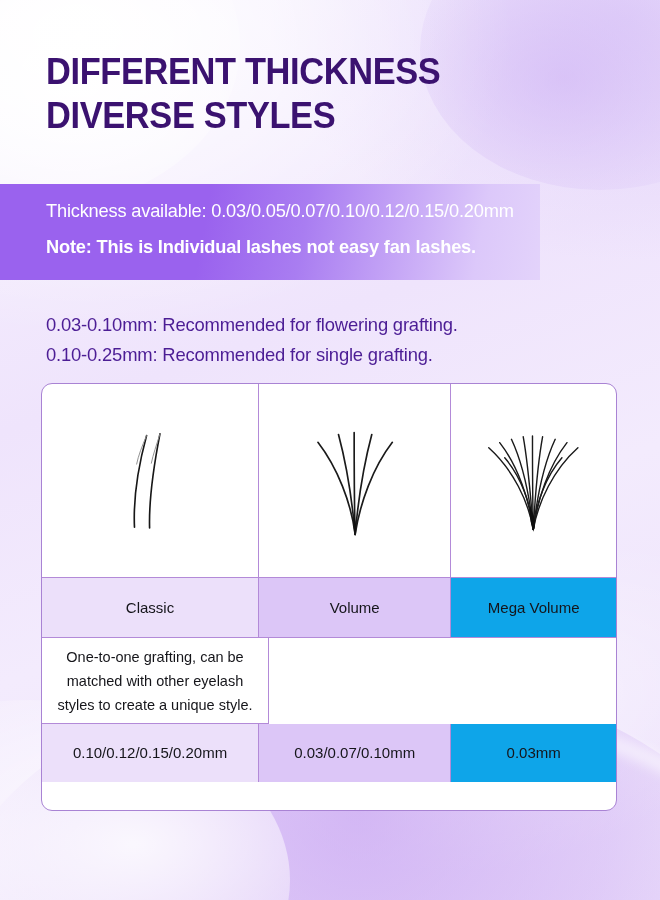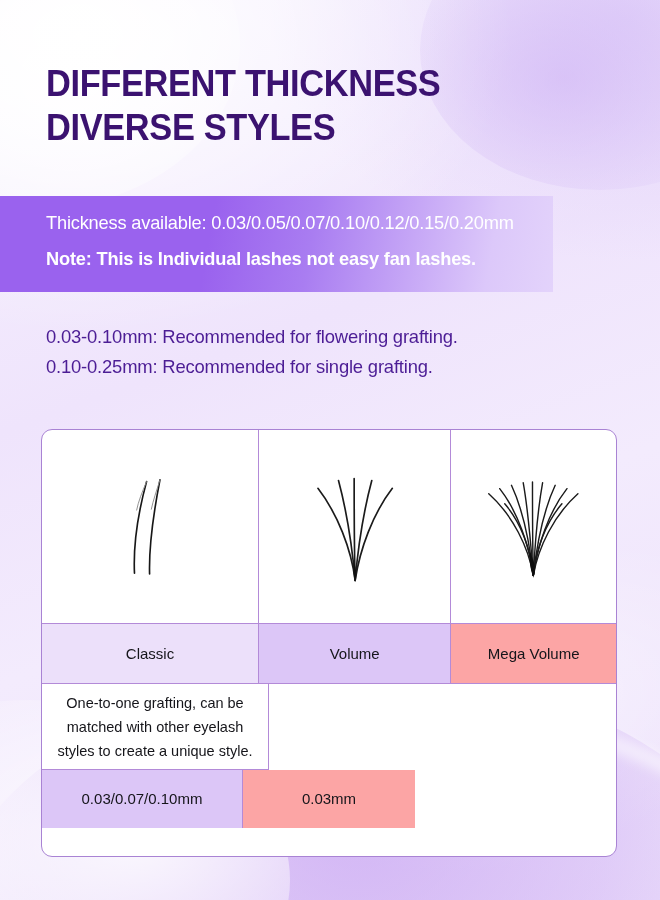--- a/index.html
+++ b/index.html
@@ -60,21 +60,21 @@
     background: radial-gradient(ellipse at 70% 40%, rgba(255,255,255,0.85) 0%, rgba(255,255,255,0) 70%);
   }
   #swoosh-mid-streak {
     left: 260px; top: 560px;
     width: 520px; height: 300px;
     transform: rotate(-18deg);
     background: radial-gradient(ellipse at 50% 50%, rgba(255,255,255,0.5) 0%, rgba(255,255,255,0) 72%);
   }
 
   
-  #content { position: absolute; inset: 0; margin-top: 12px; }
+  #content { position: absolute; inset: 0; }
 
   #page-title {
     position: absolute;
     left: 46px;
     top: 50px;
     width: 580px;
     color: #3b1270;
     font-weight: bold;
     font-size: 37px;
     line-height: 44px;
@@ -86,21 +86,20 @@
 
   #highlight-banner {
     position: absolute;
     left: 0;
     top: 184px;
     width: 540px;
     height: 96px;
     background: linear-gradient(100deg,
       #9a62ee 0%, #9a62ee 38%, #a97df1 56%,
       #c6a7f6 74%, #dcc8fa 88%, #e3d3fb 100%);
-    padding-left: 13px;
   }
   #banner-line-1 {
     position: absolute;
     left: 46px;
     top: 16px;
     color: #ffffff;
     font-size: 19px;
     letter-spacing: -0.2px;
     transform: scaleX(0.96);
     transform-origin: left center;
@@ -125,21 +124,21 @@
     font-size: 19px;
     line-height: 30px;
     letter-spacing: -0.2px;
   }
   .recommend-line { transform: scaleX(0.97); transform-origin: left center; }
 
   
   #styles-table {
     position: absolute;
     left: 41px;
-    top: 417px;
+    top: 383px;
     width: 576px;
     height: 428px;
     border: 1.4px solid #a983d4;
     border-radius: 11px;
     background: #ffffff;
     box-sizing: border-box;
     overflow: hidden;
   }
   .trow { display: flex; width: 100%; box-sizing: border-box; }
   #row-images { height: 194px; }
@@ -161,21 +160,21 @@
   .col-1 { width: 227px; }
   .col-2 { width: 201px; }
   .col-3 { width: 172px; }
   .col-23 { width: 347px; }
 
   .bdr-r { border-right: 1.4px solid #b38ad8; }
   .bdr-b { border-bottom: 1.4px solid #b38ad8; }
 
   .shade-1 { background: #ece0fa; }
   .shade-2 { background: #dcc6f7; }
-  .shade-3 { background: #fca5a5; }
+  .shade-3 { background: #0ea5e9; }
 
   .tcell.desc { font-size: 14.5px; line-height: 24px; }
   .tcell.size { font-size: 15px; }
   .tcell.label { font-size: 15px; }
 
   .lash-art { width: 100%; height: 100%; display: block; }
 </style>
 </head>
 <body>
 
@@ -254,19 +253,20 @@
       <div class="tcell label col-1 shade-1 bdr-r bdr-b">Classic</div>
       <div class="tcell label col-2 shade-2 bdr-r bdr-b">Volume</div>
       <div class="tcell label col-3 shade-3 bdr-b">Mega Volume</div>
     </div>
 
     <div class="trow" id="row-desc">
       <div class="tcell desc col-1 bdr-r bdr-b">One-to-one grafting, can be matched with other eyelash styles to create a unique style.</div>
     </div>
 
     <div class="trow" id="row-sizes">
+      <div class="tcell size col-1 shade-1 bdr-r">0.10/0.12/0.15/0.20mm</div>
       <div class="tcell size col-2 shade-2 bdr-r">0.03/0.07/0.10mm</div>
       <div class="tcell size col-3 shade-3">0.03mm</div>
     </div>
 
   </div>
 
 </div>
 
 </body></html>

